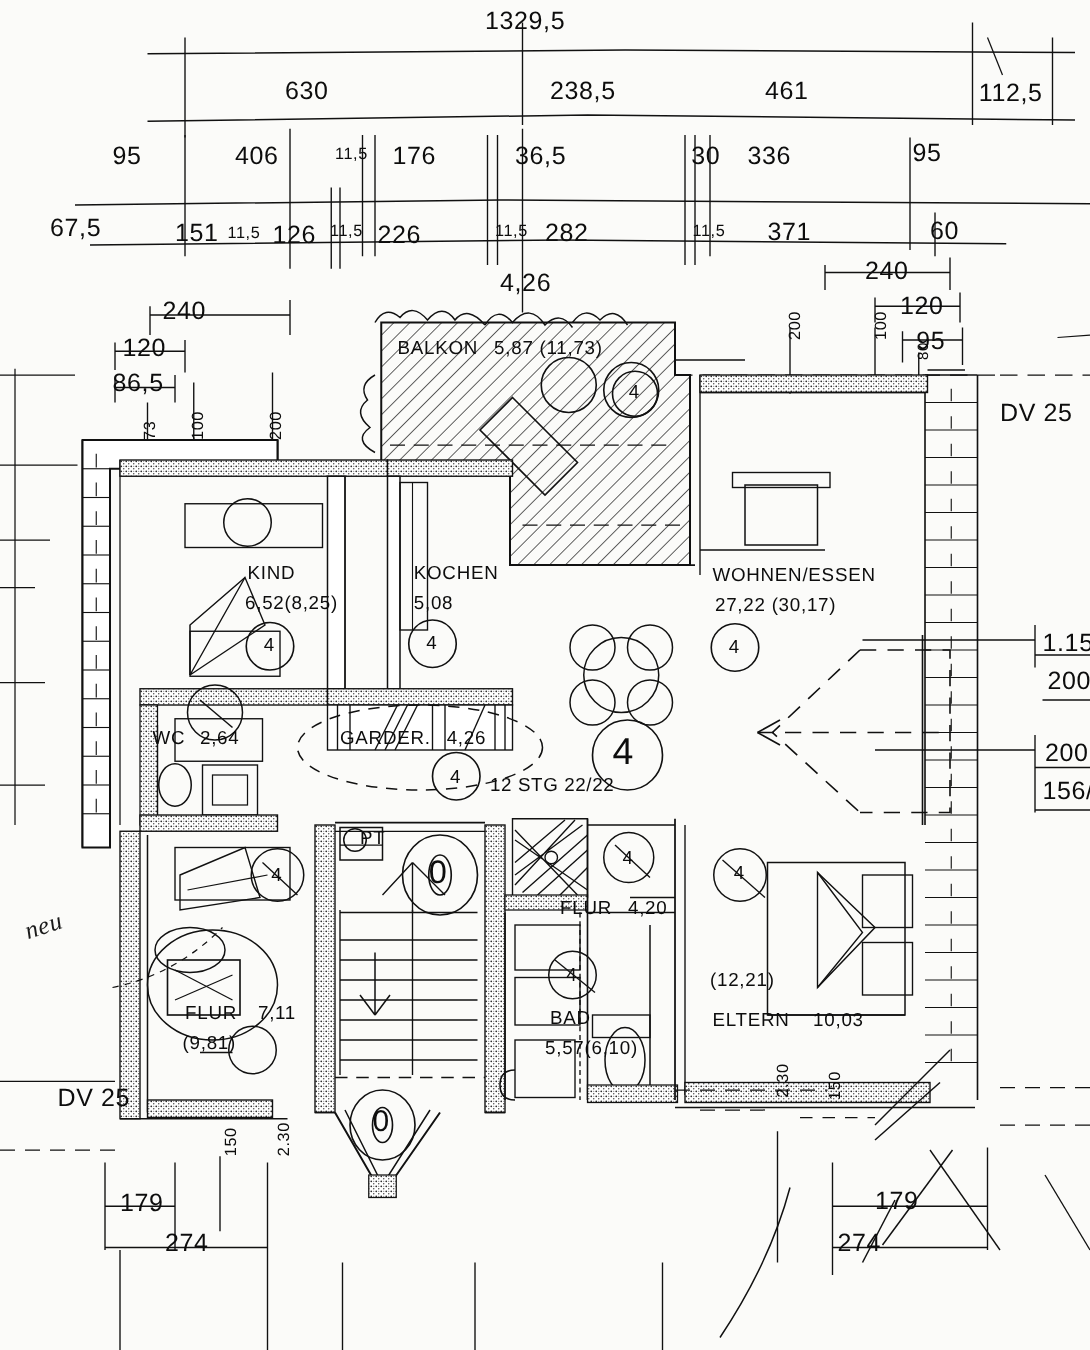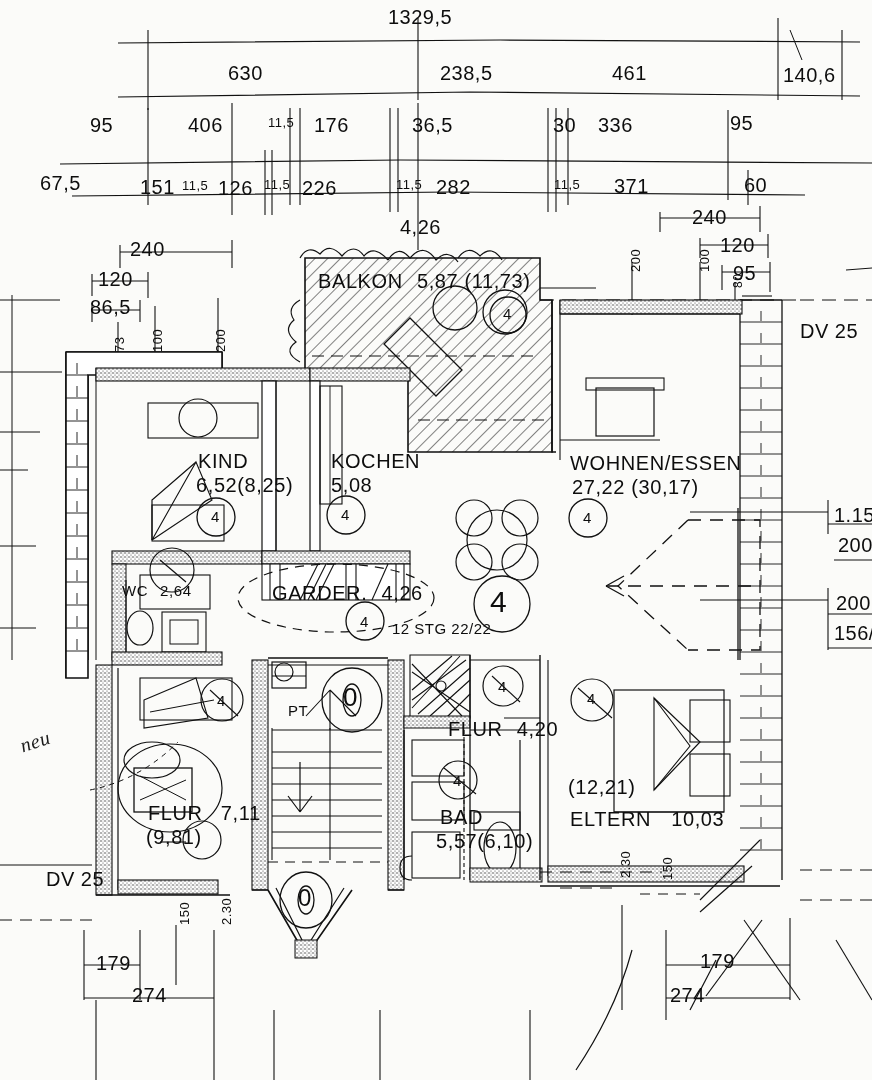--- a/index.html
+++ b/index.html
@@ -19,21 +19,21 @@
     position:absolute;
     font-family:"Liberation Sans", sans-serif;
     color:#0d0d0d;
     white-space:nowrap;
     letter-spacing:.5px;
     -webkit-font-smoothing:none;
   }
   .dim{font-size:20px;}
   .dim.sm{font-size:13px;}
   .dim.xs{font-size:12px;}
-  .room{font-size:20px;letter-spacing:.6px;}
+  .room{font-size:15px;letter-spacing:.6px;}
   .room.sm{font-size:15px;}
   .vert{transform-origin:left top;transform:rotate(-90deg);}
   .hand{
     font-family:"Liberation Serif", serif;
     font-style:italic;font-size:20px;color:#1a1a1a;
   }
   .bignum{font-size:30px;letter-spacing:0;}
 </style>
 </head>
 <body>
@@ -479,21 +479,21 @@
     <circle cx="365" cy="621" r="19"></circle>
     <circle cx="508" cy="315" r="18"></circle>
   </g>
 </svg>
 
 <div class="lbl dim" style="left:388px;top:6px;">1329,5</div>
 
 <div class="lbl dim" style="left:228px;top:62px;">630</div>
 <div class="lbl dim" style="left:440px;top:62px;">238,5</div>
 <div class="lbl dim" style="left:612px;top:62px;">461</div>
-<div class="lbl dim" style="left:783px;top:64px;">140,6</div>
+<div class="lbl dim" style="left:783px;top:64px;">112,5</div>
 
 <div class="lbl dim" style="left:90px;top:114px;">95</div>
 <div class="lbl dim" style="left:188px;top:114px;">406</div>
 <div class="lbl dim sm" style="left:268px;top:115px;">11,5</div>
 <div class="lbl dim" style="left:314px;top:114px;">176</div>
 <div class="lbl dim" style="left:412px;top:114px;">36,5</div>
 <div class="lbl dim" style="left:553px;top:114px;">30</div>
 <div class="lbl dim" style="left:598px;top:114px;">336</div>
 <div class="lbl dim" style="left:730px;top:112px;">95</div>
 
@@ -578,21 +578,21 @@
 <div class="lbl room" style="left:453px;top:772px;font-size:15px;">4</div>
 
 <div class="lbl room" style="left:568px;top:776px;">(12,21)</div>
 <div class="lbl room" style="left:570px;top:808px;">
   <span>ELTERN</span>
   <span style="margin-left:14px;">10,03</span>
 </div>
 <div class="lbl room" style="left:587px;top:690px;font-size:15px;">4</div>
 
 <div class="lbl dim" style="left:392px;top:620px;font-size:15px;">12 STG 22/22</div>
-<div class="lbl dim" style="left:288px;top:662px;font-size:15px;margin-top:40px;">PT</div>
+<div class="lbl dim" style="left:288px;top:662px;font-size:15px;">PT</div>
 <div class="lbl bignum" style="left:490px;top:585px;">4</div>
 <div class="lbl bignum" style="left:343px;top:682px;font-size:26px;">0</div>
 <div class="lbl bignum" style="left:298px;top:884px;font-size:24px;">0</div>
 <div class="lbl hand" style="left:20px;top:730px;transform:rotate(-18deg);">neu</div>
 
 <div class="lbl dim" style="left:46px;top:868px;">DV 25</div>
 <div class="lbl dim" style="left:96px;top:952px;">179</div>
 <div class="lbl dim" style="left:132px;top:984px;">274</div>
 <div class="lbl dim sm vert" style="left:177px;top:925px;">150</div>
 <div class="lbl dim sm vert" style="left:219px;top:925px;">2.30</div>

